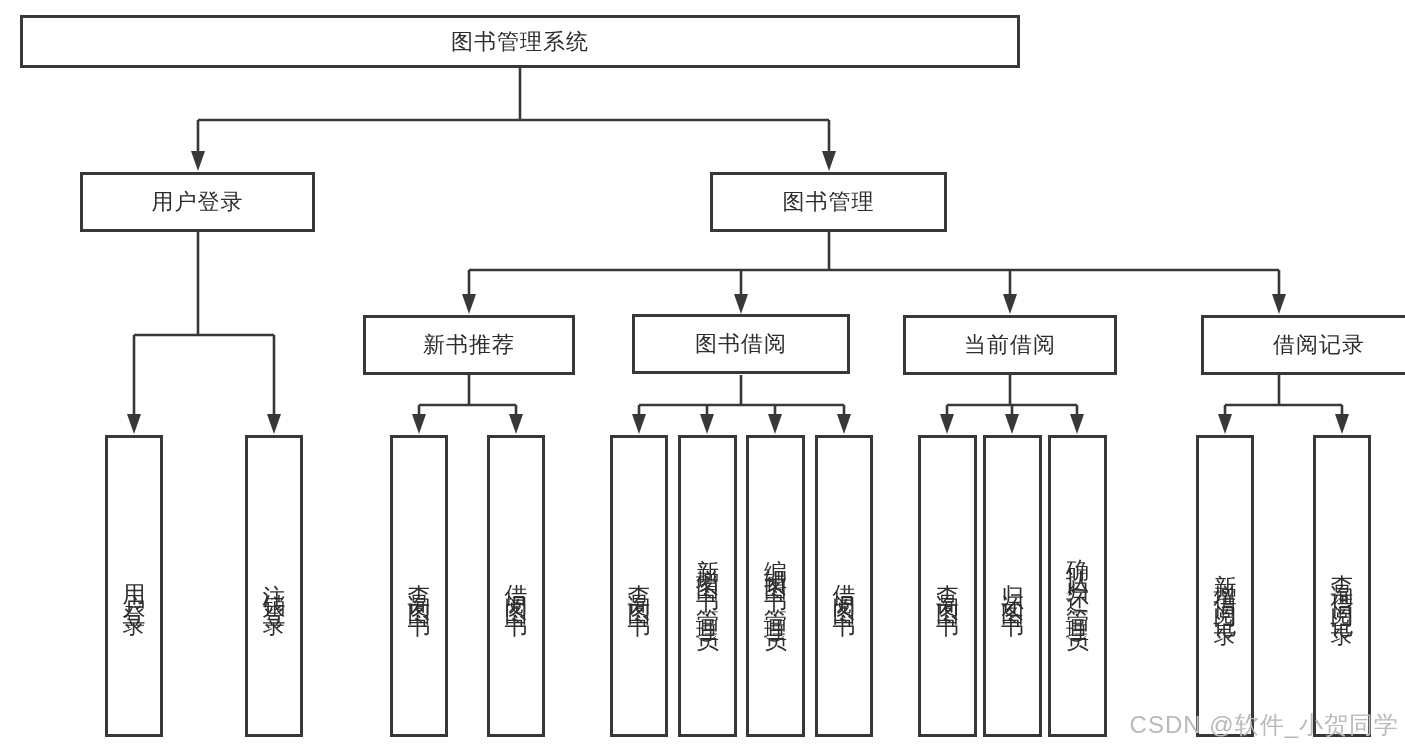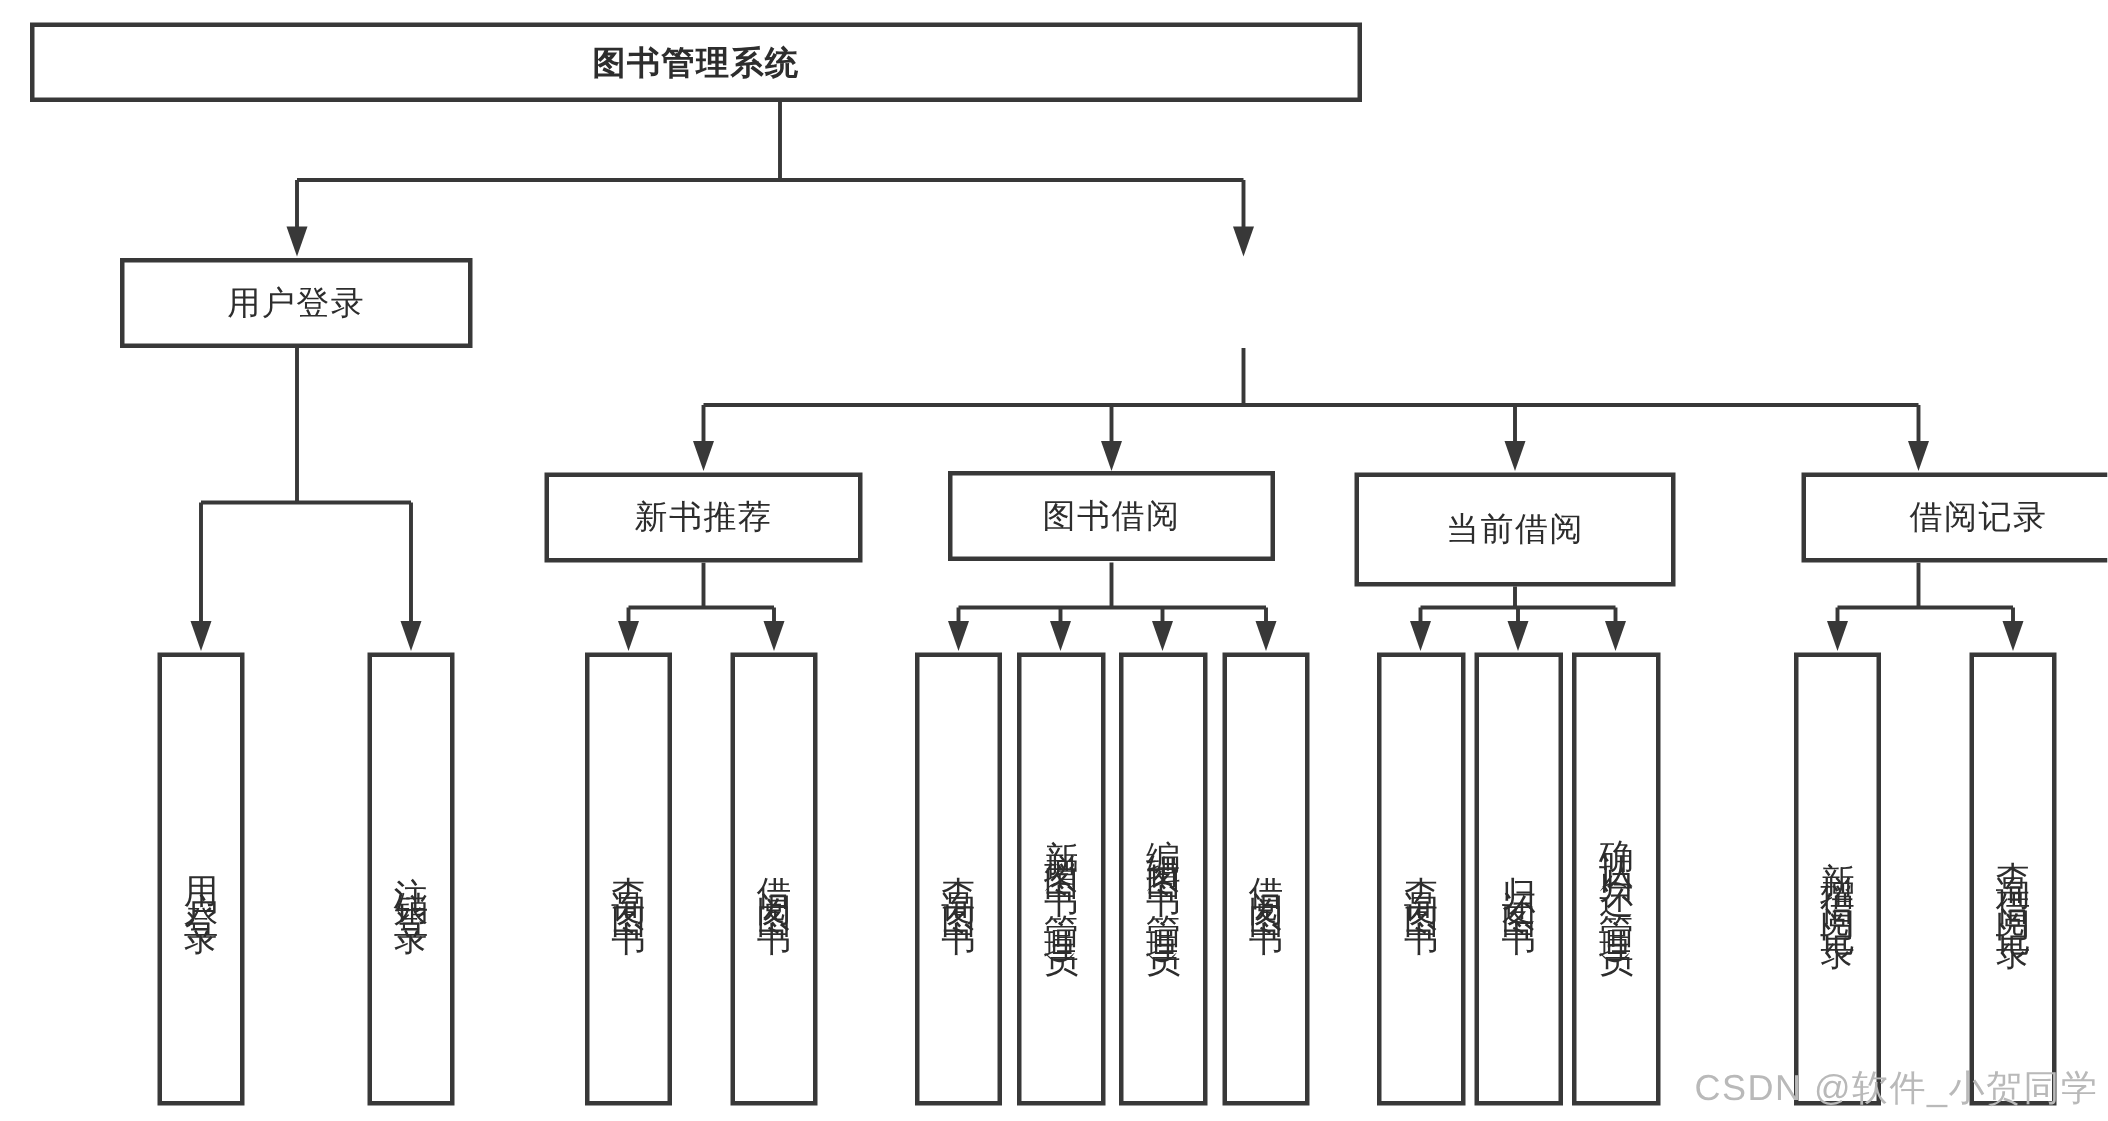--- a/index.html
+++ b/index.html
@@ -80,35 +80,38 @@
     <path d="M1010,375 V405 M947,405 H1077 M947,405 V415 M1012,405 V415 M1077,405 V415"></path>
     <polygon points="947,434 940,414 954,414"></polygon>
     <polygon points="1012,434 1005,414 1019,414"></polygon>
     <polygon points="1077,434 1070,414 1084,414"></polygon>
 
     <path d="M1279,375 V405 M1225,405 H1342 M1225,405 V415 M1342,405 V415"></path>
     <polygon points="1225,434 1218,414 1232,414"></polygon>
     <polygon points="1342,434 1335,414 1349,414"></polygon>
   </svg>
 
-  <div class="node hbox" style="left:20px;top:15px;width:888px;height:53px;font-weight:bold;">
+  <div class="node hbox" style="left:20px;top:15px;width:1000px;height:53px;">
     <span class="label">图书管理系统</span>
   </div>
 
   <div class="node hbox" style="left:80px;top:172px;width:235px;height:60px;">
     <span class="label">用户登录</span>
+  </div>
+  <div class="node hbox" style="left:710px;top:172px;width:237px;height:60px;">
+    <span class="label">图书管理</span>
   </div>
 
   <div class="node hbox" style="left:363px;top:315px;width:212px;height:60px;">
     <span class="label">新书推荐</span>
   </div>
   <div class="node hbox" style="left:632px;top:314px;width:218px;height:60px;">
     <span class="label">图书借阅</span>
   </div>
-  <div class="node hbox" style="left:903px;top:315px;width:214px;height:76px;">
+  <div class="node hbox" style="left:903px;top:315px;width:214px;height:60px;">
     <span class="label">当前借阅</span>
   </div>
   <div class="node hbox" style="left:1201px;top:315px;width:236px;height:60px;">
     <span class="label">借阅记录</span>
   </div>
 
   <div class="node vbox" style="left:105px;top:435px;width:58px;height:302px;">
     <span class="label">用户登录</span>
   </div>
   <div class="node vbox" style="left:245px;top:435px;width:58px;height:302px;">

